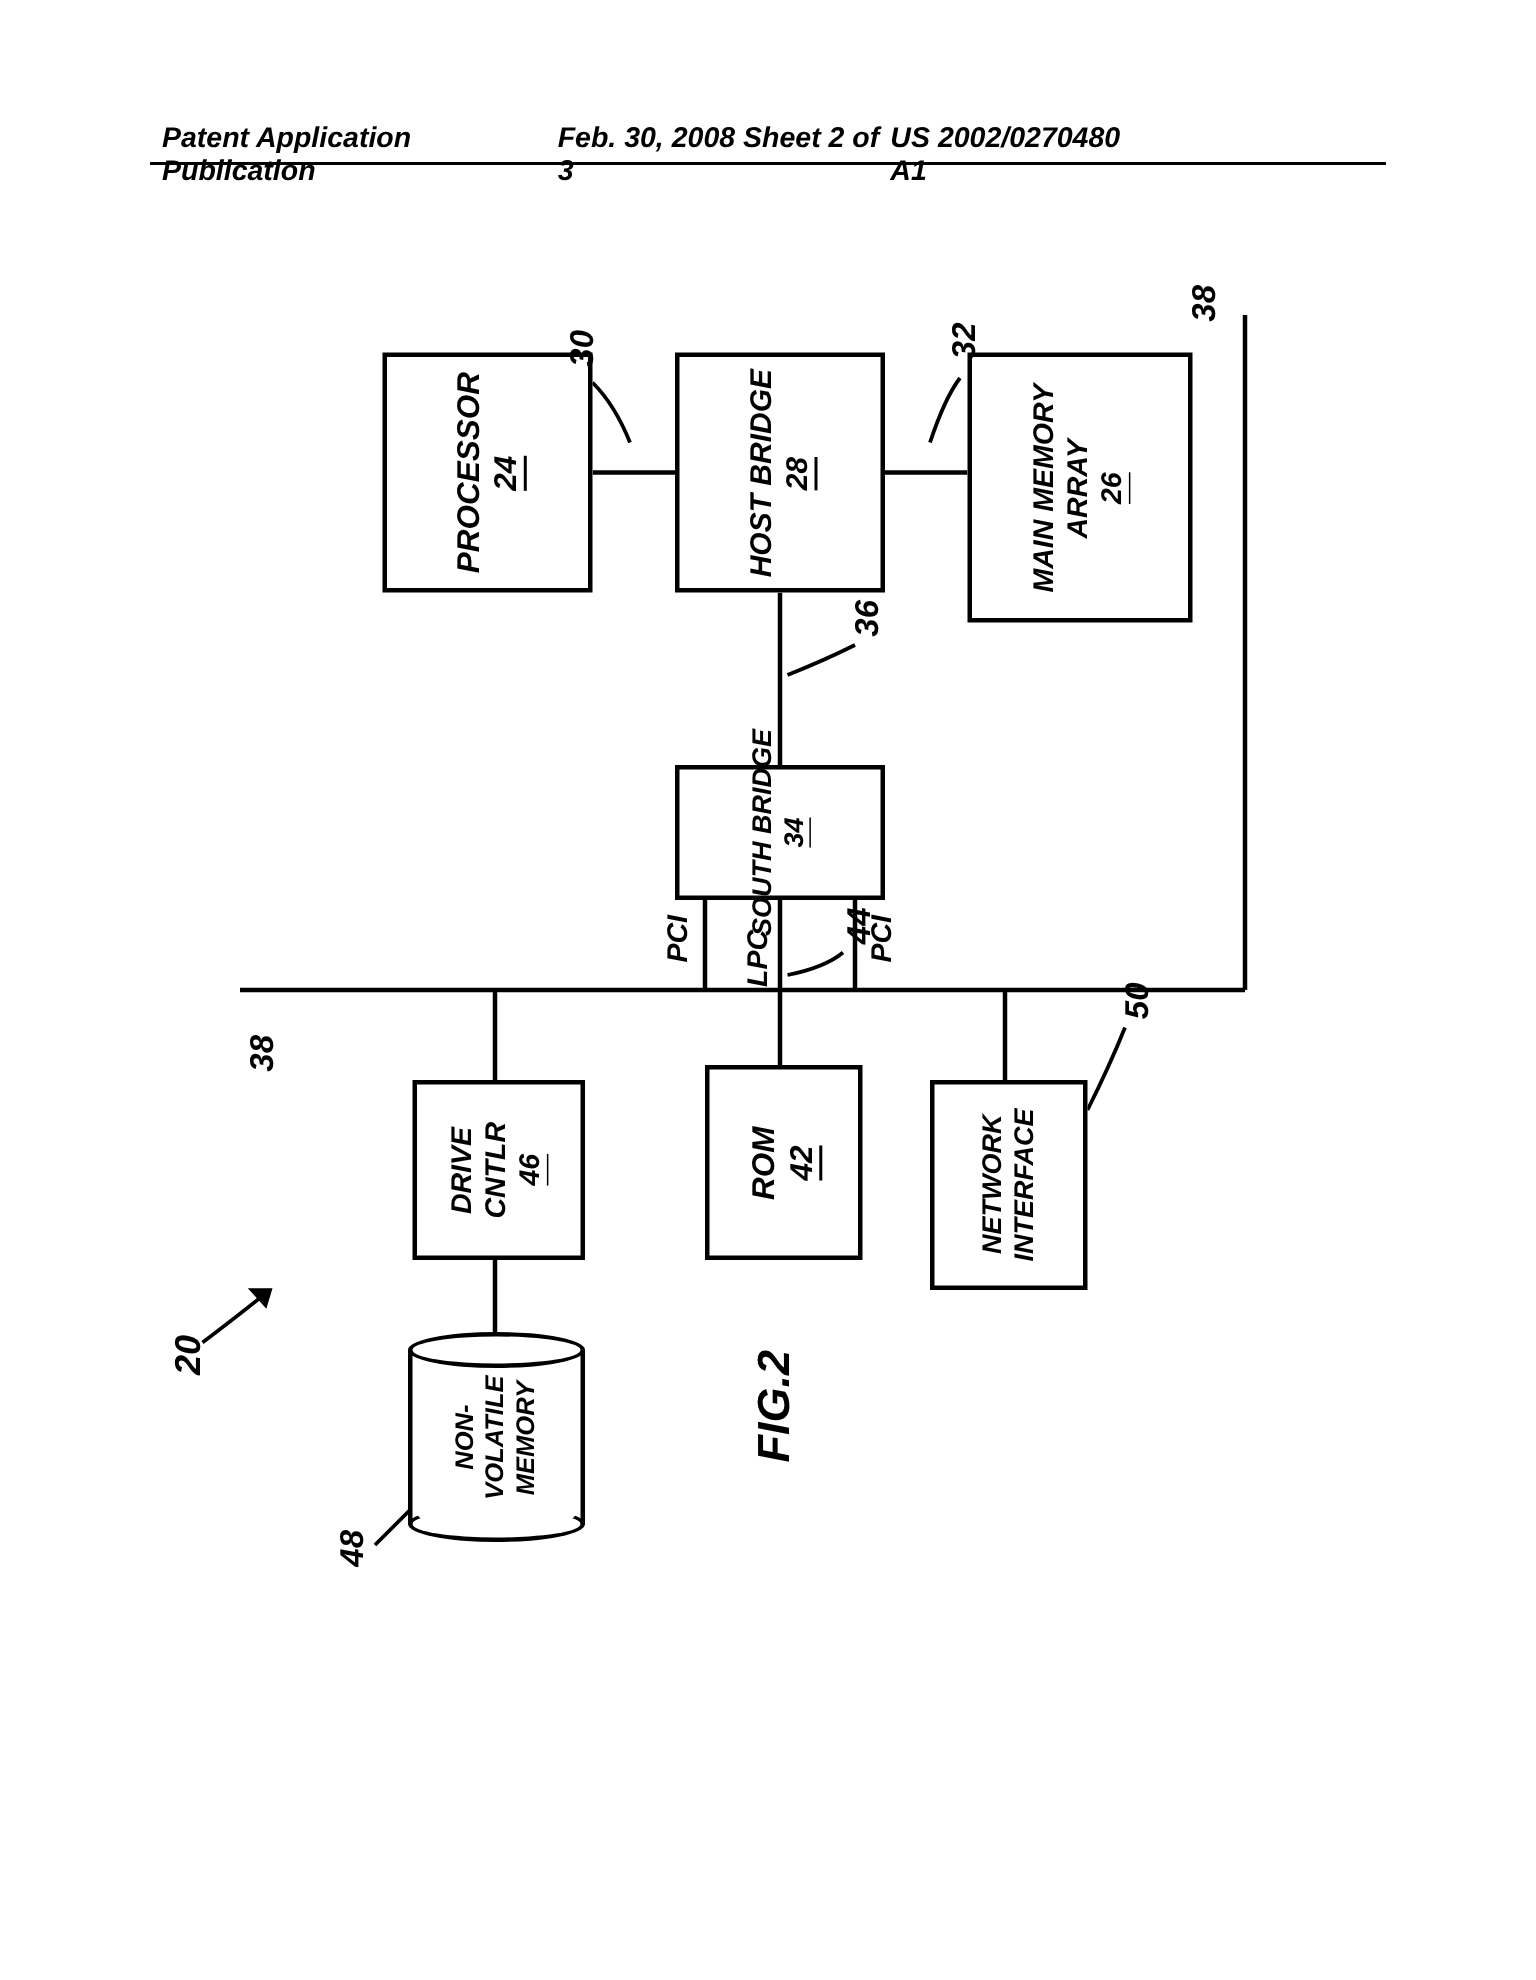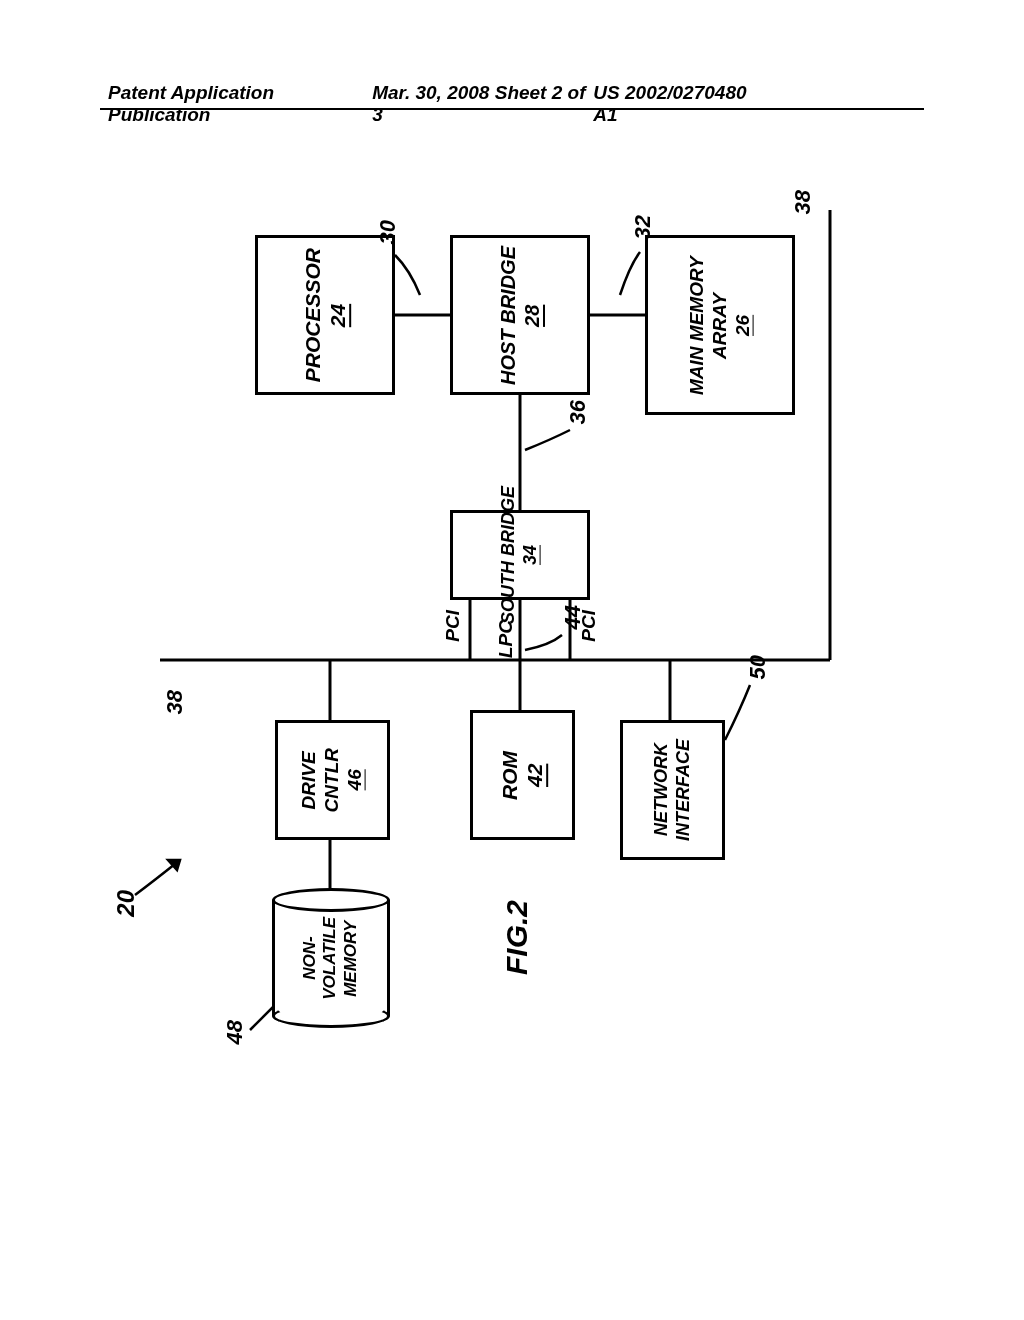--- a/index.html
+++ b/index.html
@@ -125,21 +125,21 @@
     width: 824px;
     height: 920px;
     pointer-events: none;
   }
 </style>
 </head>
 <body>
 
 <div class="header">
   <span>Patent Application Publication</span>
-  <span>Mar. 30, 2008  Sheet 2 of 3</span>
+  <span>Feb. 30, 2008  Sheet 2 of 3</span>
   <span>US 2002/0270480 A1</span>
 </div>
 <div class="header-rule"></div>
 
 <div class="diagram">
 
   <svg class="wires" viewBox="0 0 824 920">
     <g stroke="#000" stroke-width="3" fill="none">
 
       <line x1="295" y1="135" x2="350" y2="135"></line>

